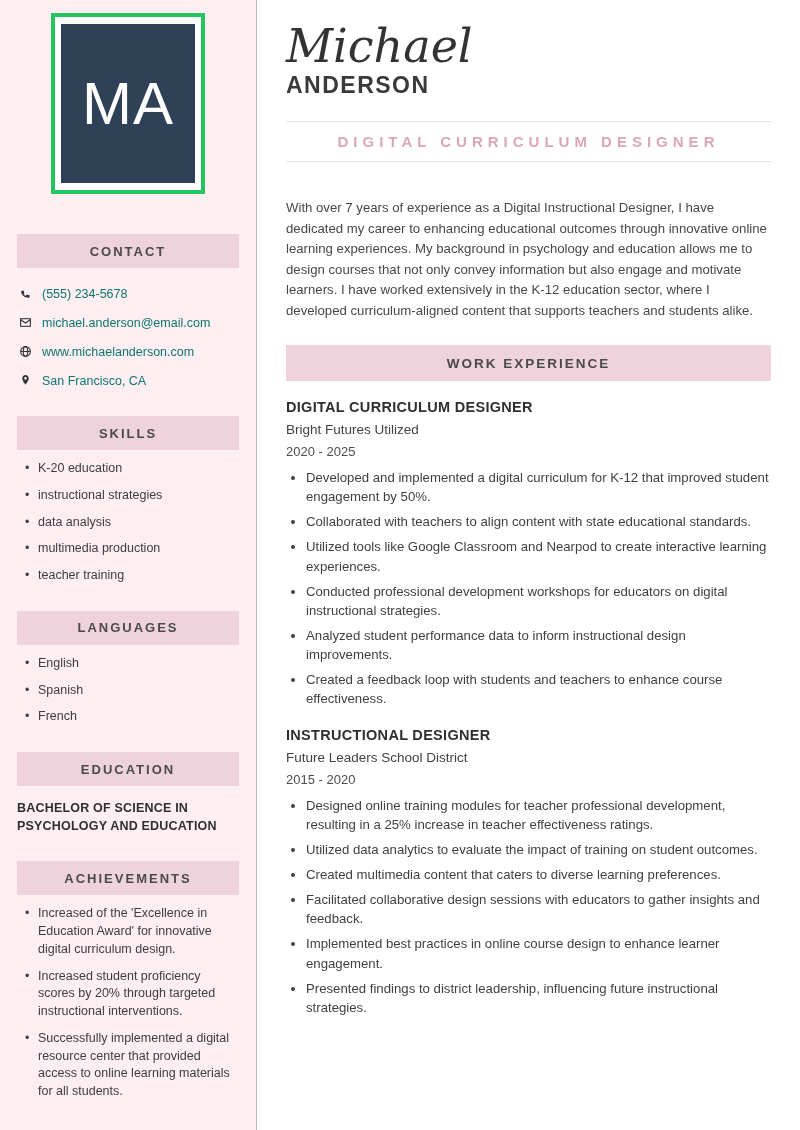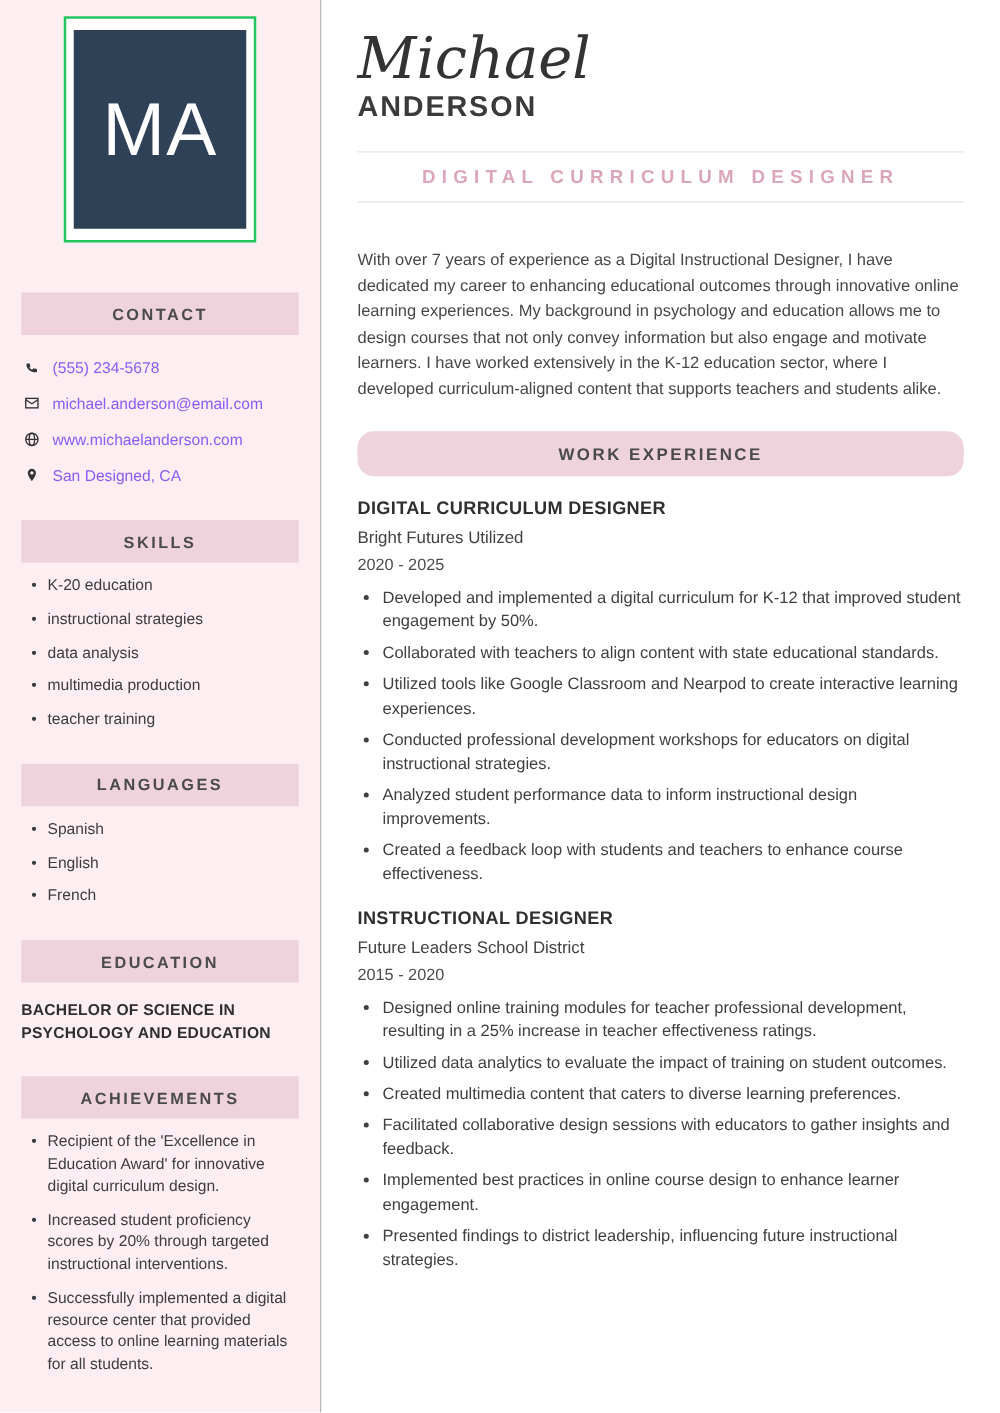--- a/index.html
+++ b/index.html
@@ -22,21 +22,21 @@
     background: #fdeef2;
     border-right: 1px solid #b9b9b9;
     padding: 13px 17px 20px 17px;
     overflow: hidden;
   }
   .avatar-frame {
     width: 154px;
     height: 181px;
     margin: 0 auto;
     background: #ffffff;
-    border: 2px solid #22c55e;
+    border: 4px solid #22c55e;
     display: flex;
     align-items: center;
     justify-content: center;
     padding: 6px;
   }
   .avatar {
     width: 142px;
     height: 159px;
     background: #2e4156;
     color: #ffffff;
@@ -60,21 +60,21 @@
   .side-bar-title.mt-contact { margin-top: 40px; }
   .side-bar-title.mt { margin-top: 26px; }
 
   .contact-list { padding: 6px 2px 0 2px; }
   .contact-item {
     display: flex;
     align-items: flex-start;
     gap: 10px;
     margin: 13px 0;
     font-size: 12.5px;
-    color: #8b5cf6;
+    color: #0f766e;
   }
   .contact-item svg { flex: 0 0 auto; margin-top: 0px; }
 
   ul.side-list {
     list-style: none;
     margin: 10px 0 0 0;
     padding: 0 0 0 8px;
   }
   ul.side-list li {
     position: relative;
@@ -141,21 +141,20 @@
     margin-top: 24px;
     background: #eed3dc;
     height: 36px;
     display: flex;
     align-items: center;
     justify-content: center;
     font-weight: bold;
     font-size: 13.5px;
     letter-spacing: 2px;
     color: #4a4a4a;
-    border-radius: 13px;
   }
   .job { margin-top: 18px; }
   .job-role {
     font-size: 14.5px;
     font-weight: bold;
     color: #2f2f2f;
     letter-spacing: 0.3px;
   }
   .job-company {
     margin-top: 7px;
@@ -215,46 +214,46 @@
           </svg>
       </span>
       <span>www.michaelanderson.com</span>
     </div>
     <div class="contact-item">
       <span>
         <svg width="13" height="13" viewBox="0 0 24 24" fill="#333">
             <path d="M12 2C8.7 2 6 4.7 6 8c0 4.5 6 12 6 12s6-7.5 6-12c0-3.3-2.7-6-6-6zm0 8.5A2.5 2.5 0 1 1 12 5.5a2.5 2.5 0 0 1 0 5z"></path>
           </svg>
       </span>
-      <span>San Designed, CA</span>
+      <span>San Francisco, CA</span>
     </div>
   </div>
 
   <div class="side-bar-title mt">SKILLS</div>
   <ul class="side-list">
     <li>K-20 education</li>
     <li>instructional strategies</li>
     <li>data analysis</li>
     <li>multimedia production</li>
     <li>teacher training</li>
   </ul>
 
   <div class="side-bar-title mt">LANGUAGES</div>
   <ul class="side-list">
+    <li>English</li>
     <li>Spanish</li>
-    <li>English</li>
     <li>French</li>
   </ul>
 
   <div class="side-bar-title mt">EDUCATION</div>
   <div class="degree">BACHELOR OF SCIENCE IN PSYCHOLOGY AND EDUCATION</div>
 
   <div class="side-bar-title mt">ACHIEVEMENTS</div>
   <ul class="side-list">
-    <li>Recipient of the 'Excellence in Education Award' for innovative digital curriculum design.</li>
+    <li>Increased of the 'Excellence in Education Award' for innovative digital curriculum design.</li>
     <li>Increased student proficiency scores by 20% through targeted instructional interventions.</li>
     <li>Successfully implemented a digital resource center that provided access to online learning materials for all students.</li>
   </ul>
 
 </aside>
 
 <main class="main">
 
   <div class="first-name">Michael</div>
   <div class="last-name">ANDERSON</div>

